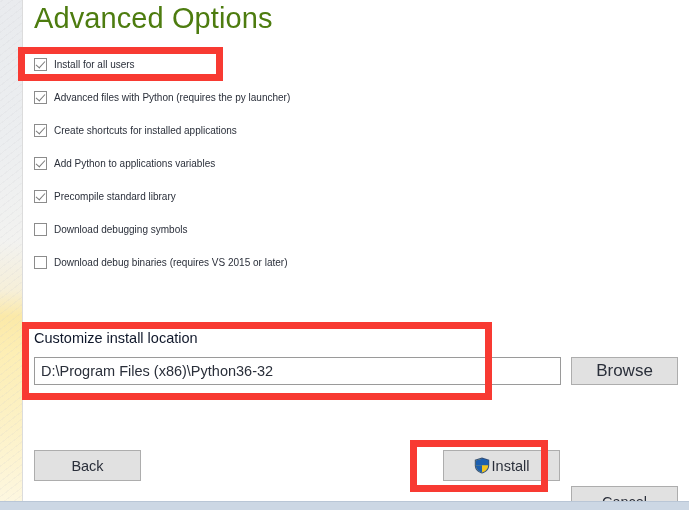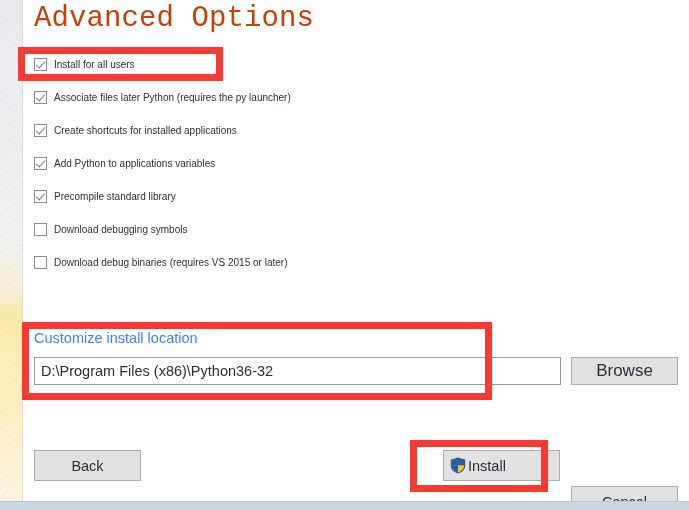--- a/index.html
+++ b/index.html
@@ -80,24 +80,23 @@
     width: 666px;
     height: 501px;
     background: #ffffff;
   }
 
   .page-title {
     position: absolute;
     left: 11px;
     top: 2px;
     font-size: 29px;
-    color: #c2410c;
+    color: #4d7c0f;
     letter-spacing: 0.1px;
     white-space: nowrap;
-    font-family: Liberation Mono, monospace;
   }
 
   .options-list {
     position: absolute;
     left: 11px;
     top: 48px;
     width: 640px;
   }
 
   .option-row {
@@ -134,21 +133,21 @@
     white-space: nowrap;
     line-height: 1;
   }
 
   
   .loc-label {
     position: absolute;
     left: 11px;
     top: 330px;
     font-size: 14.5px;
-    color: #3b82f6;
+    color: #0f172a;
     white-space: nowrap;
   }
 
   .path-input {
     position: absolute;
     left: 11px;
     top: 357px;
     width: 527px;
     height: 28px;
     box-sizing: border-box;
@@ -183,21 +182,21 @@
     border: 1px solid #adadad;
     background: #e1e1e1;
     font-family: "Liberation Sans", sans-serif;
     font-size: 14.5px;
     color: #2a2f3a;
     height: 31px;
     cursor: default;
   }
   .btn-back   { left: 11px;  top: 450px; width: 107px; }
   .btn-install{ left: 420px; top: 450px; width: 117px;
-                display: flex; align-items: center; justify-content: flex-start; gap: 0; }
+                display: flex; align-items: center; justify-content: center; gap: 0; }
   .btn-cancel { left: 548px; top: 450px; width: 107px; margin-top: 36px; }
 
   .shield {
     width: 16px;
     height: 17px;
     flex: 0 0 auto;
     margin-right: 2px;
   }
 
   
@@ -223,21 +222,21 @@
 
     <div class="page-title">Advanced Options</div>
 
     <div class="options-list">
       <div class="option-row">
         <span class="cb checked"></span>
         <span class="option-label">Install for all users</span>
       </div>
       <div class="option-row">
         <span class="cb checked"></span>
-        <span class="option-label">Associate files later Python (requires the py launcher)</span>
+        <span class="option-label">Advanced files with Python (requires the py launcher)</span>
       </div>
       <div class="option-row">
         <span class="cb checked"></span>
         <span class="option-label">Create shortcuts for installed applications</span>
       </div>
       <div class="option-row">
         <span class="cb checked"></span>
         <span class="option-label">Add Python to applications variables</span>
       </div>
       <div class="option-row">

